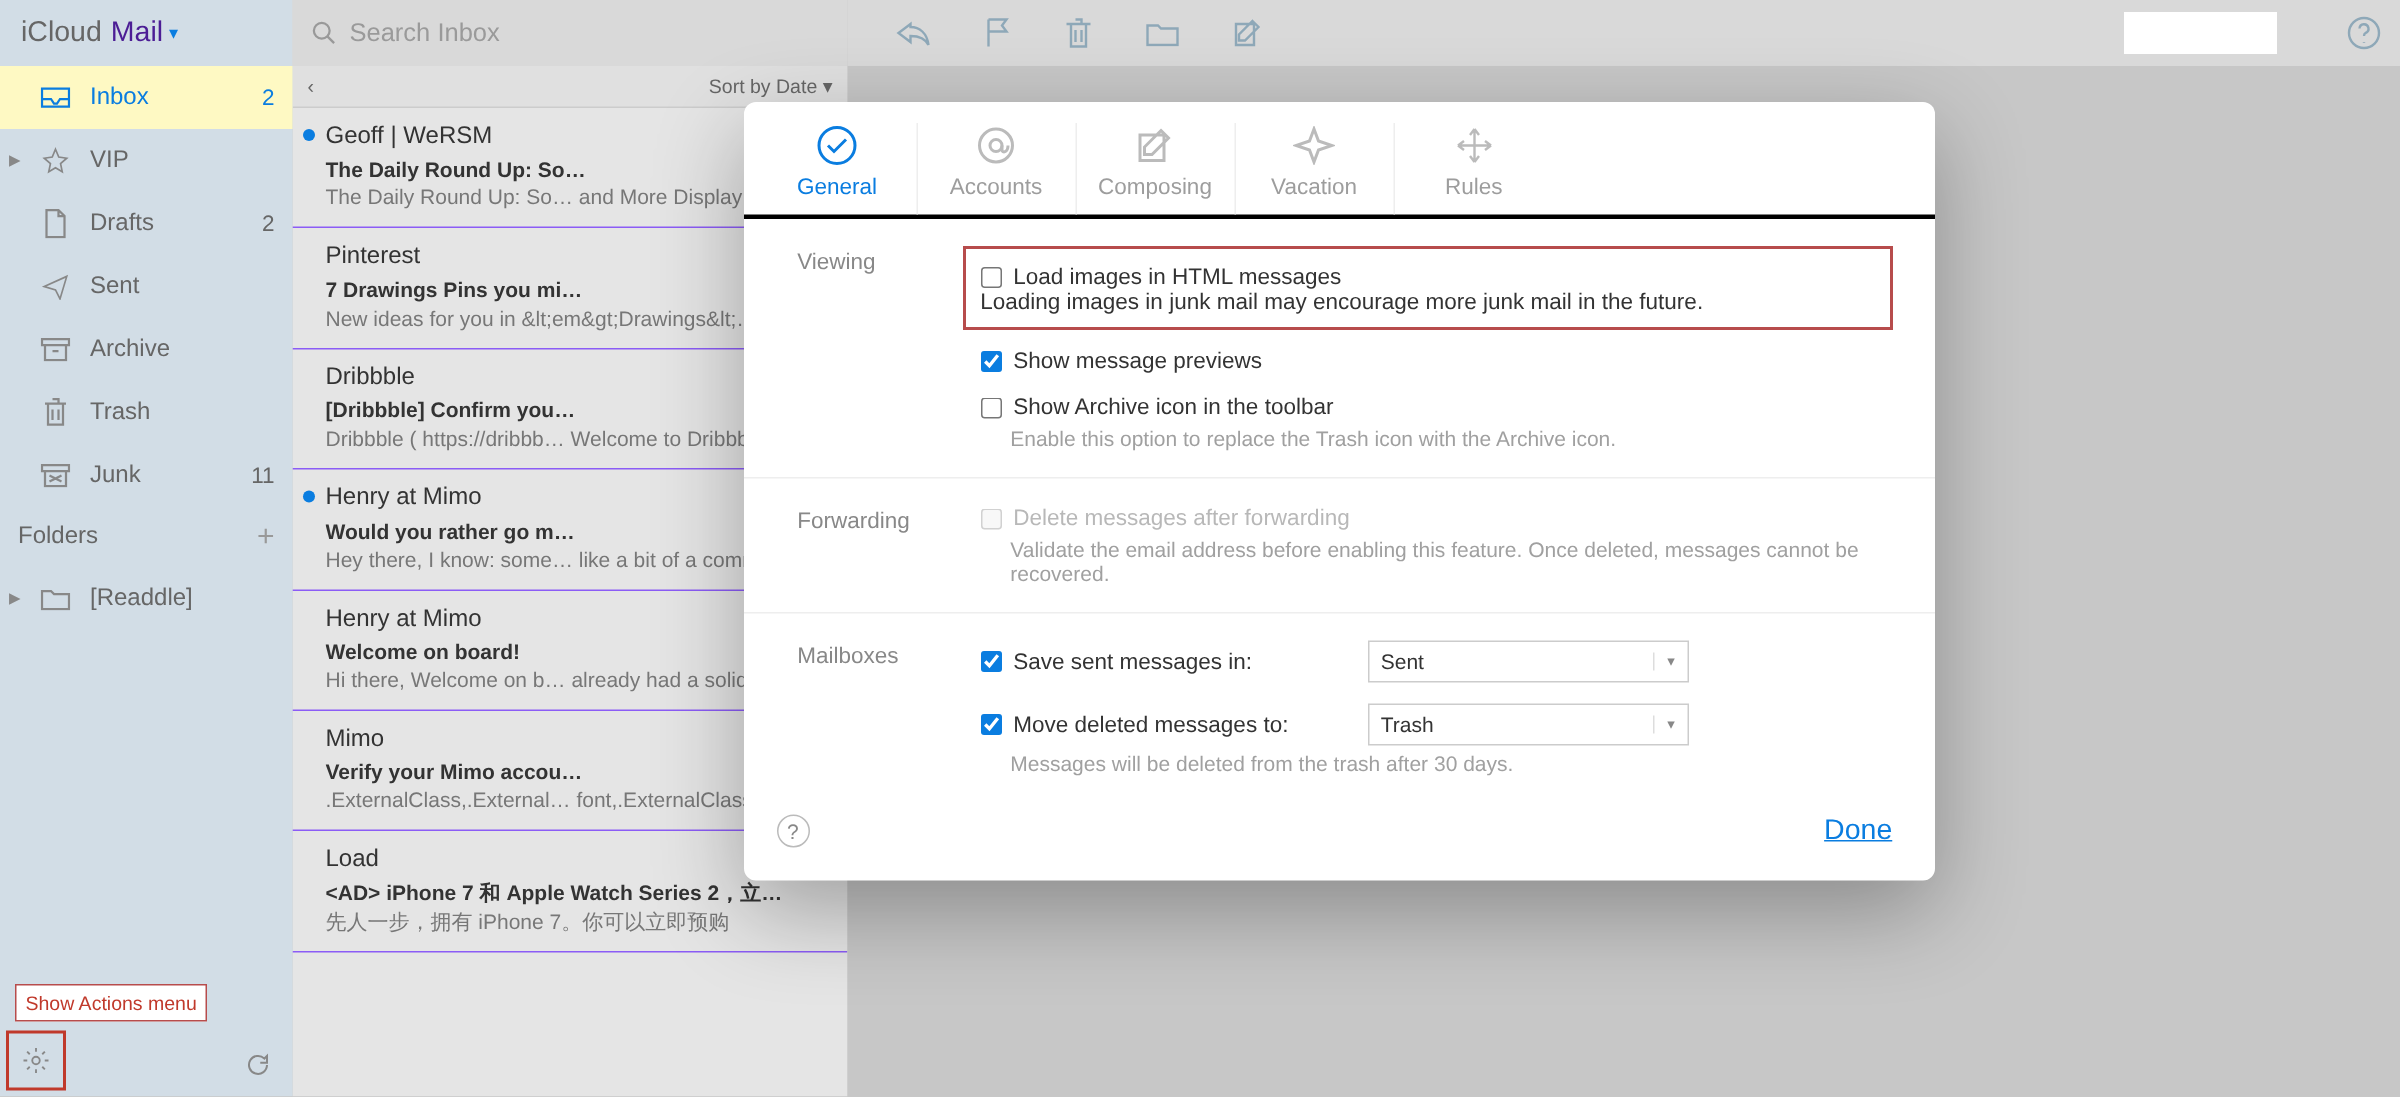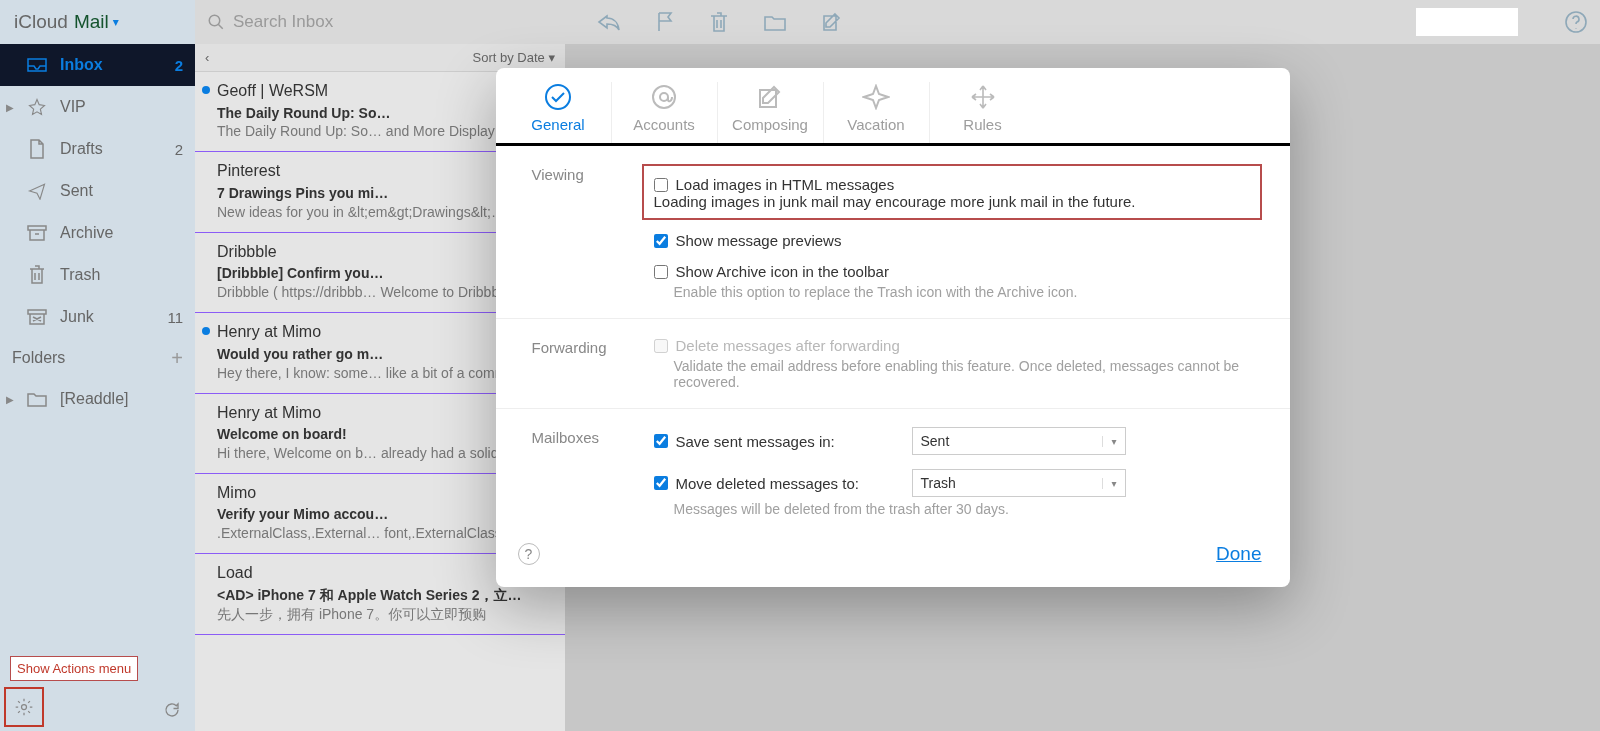--- a/index.html
+++ b/index.html
@@ -26,33 +26,33 @@
   position: relative;
 }
 .sidebar-header {
   height: 44px;
   display: flex;
   align-items: center;
   padding: 0 14px;
   font-size: 19px;
 }
 .sidebar-header .icloud { color: #666; }
-.sidebar-header .mail { color: #14532d; margin-left: 6px; }
+.sidebar-header .mail { color: #4c1d95; margin-left: 6px; }
 .sidebar-header .chev { color: #0a7de0; margin-left: 4px; font-size: 12px; }
 .sidebar-items { flex: 1; }
 .sb-item {
   display: flex;
   align-items: center;
   height: 42px;
   padding: 0 12px 0 26px;
   color: #666;
   font-size: 16px;
   cursor: pointer;
 }
-.sb-item.active { background: #0f172a; color: #0a7de0; font-weight: bold; }
+.sb-item.active { background: #fef9c3; color: #0a7de0; }
 .sb-item .icon { width: 22px; margin-right: 12px; display:flex; align-items:center; justify-content:center; }
 .sb-item .count { margin-left: auto; font-size: 15px; }
 .sb-item .disclosure { position:absolute; left:6px; color:#888; font-size:10px; }
 .folders-hdr {
   display: flex;
   align-items: center;
   height: 40px;
   padding: 0 12px;
   color: #666;
   font-size: 16px;

